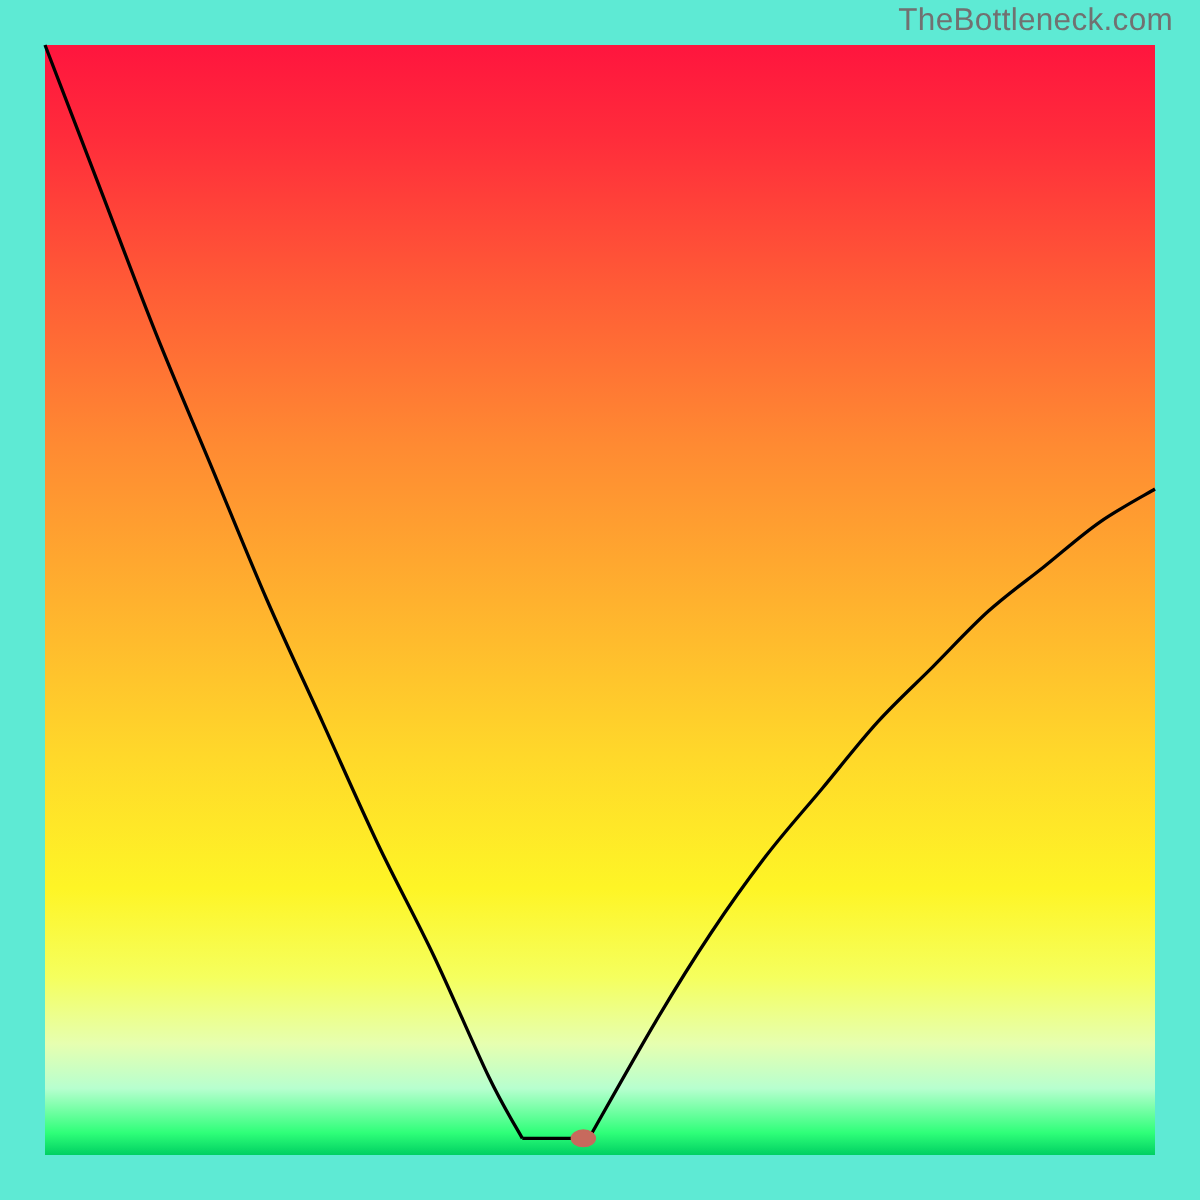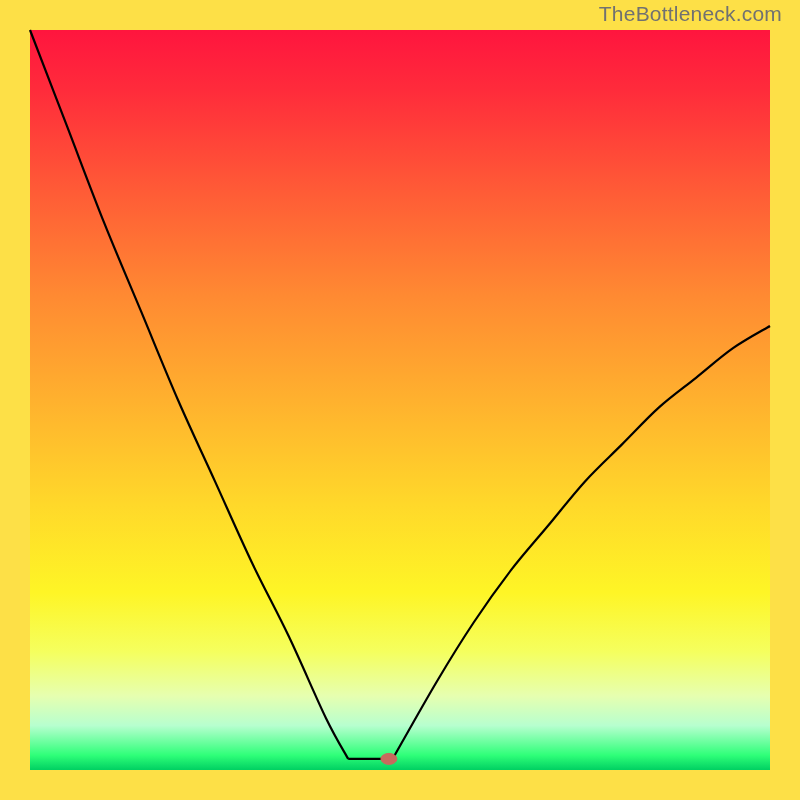--- a/index.html
+++ b/index.html
@@ -8,21 +8,21 @@
     width: 800px;
     height: 800px;
     background: #000;
     overflow: hidden;
     font-family: Arial, Helvetica, sans-serif;
   }
   .frame {
     position: relative;
     width: 800px;
     height: 800px;
-    background: #fde047;
+    background: #5eead4;
   }
   .watermark {
     position: absolute;
     top: 2px;
     right: 18px;
     color: #717171;
     font-size: 21px;
     font-weight: 400;
     letter-spacing: 0.2px;
   }

